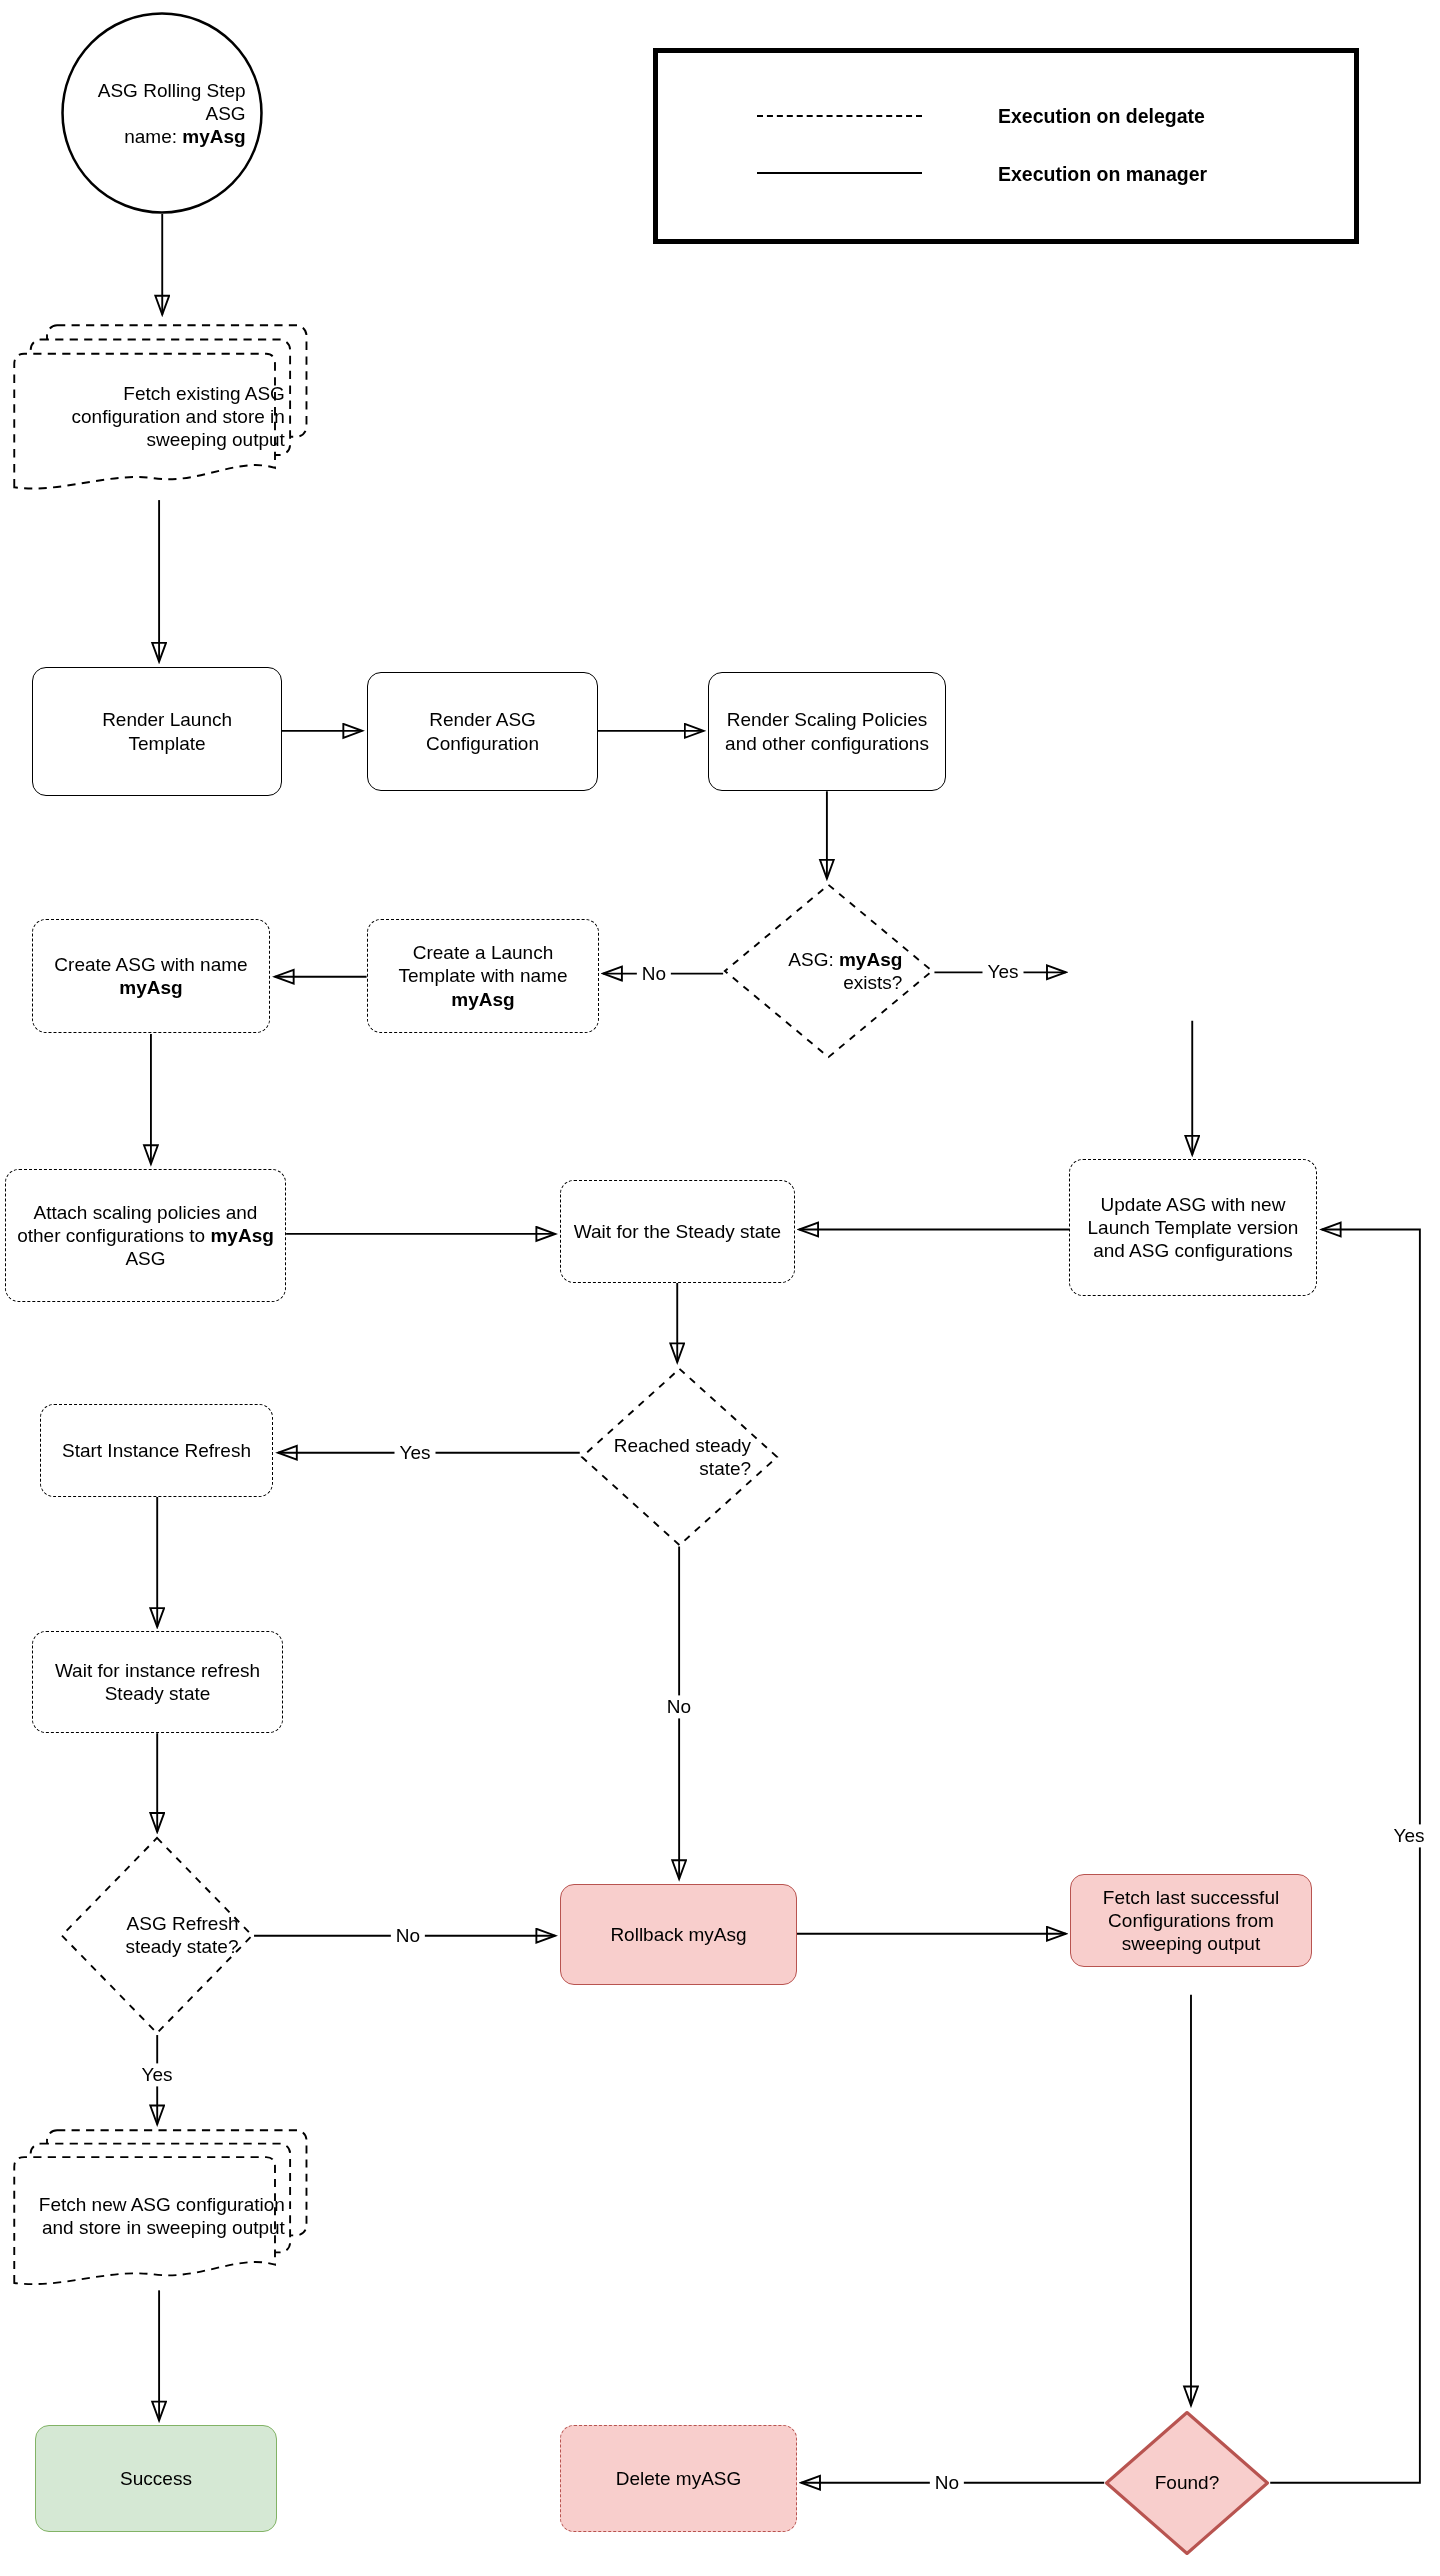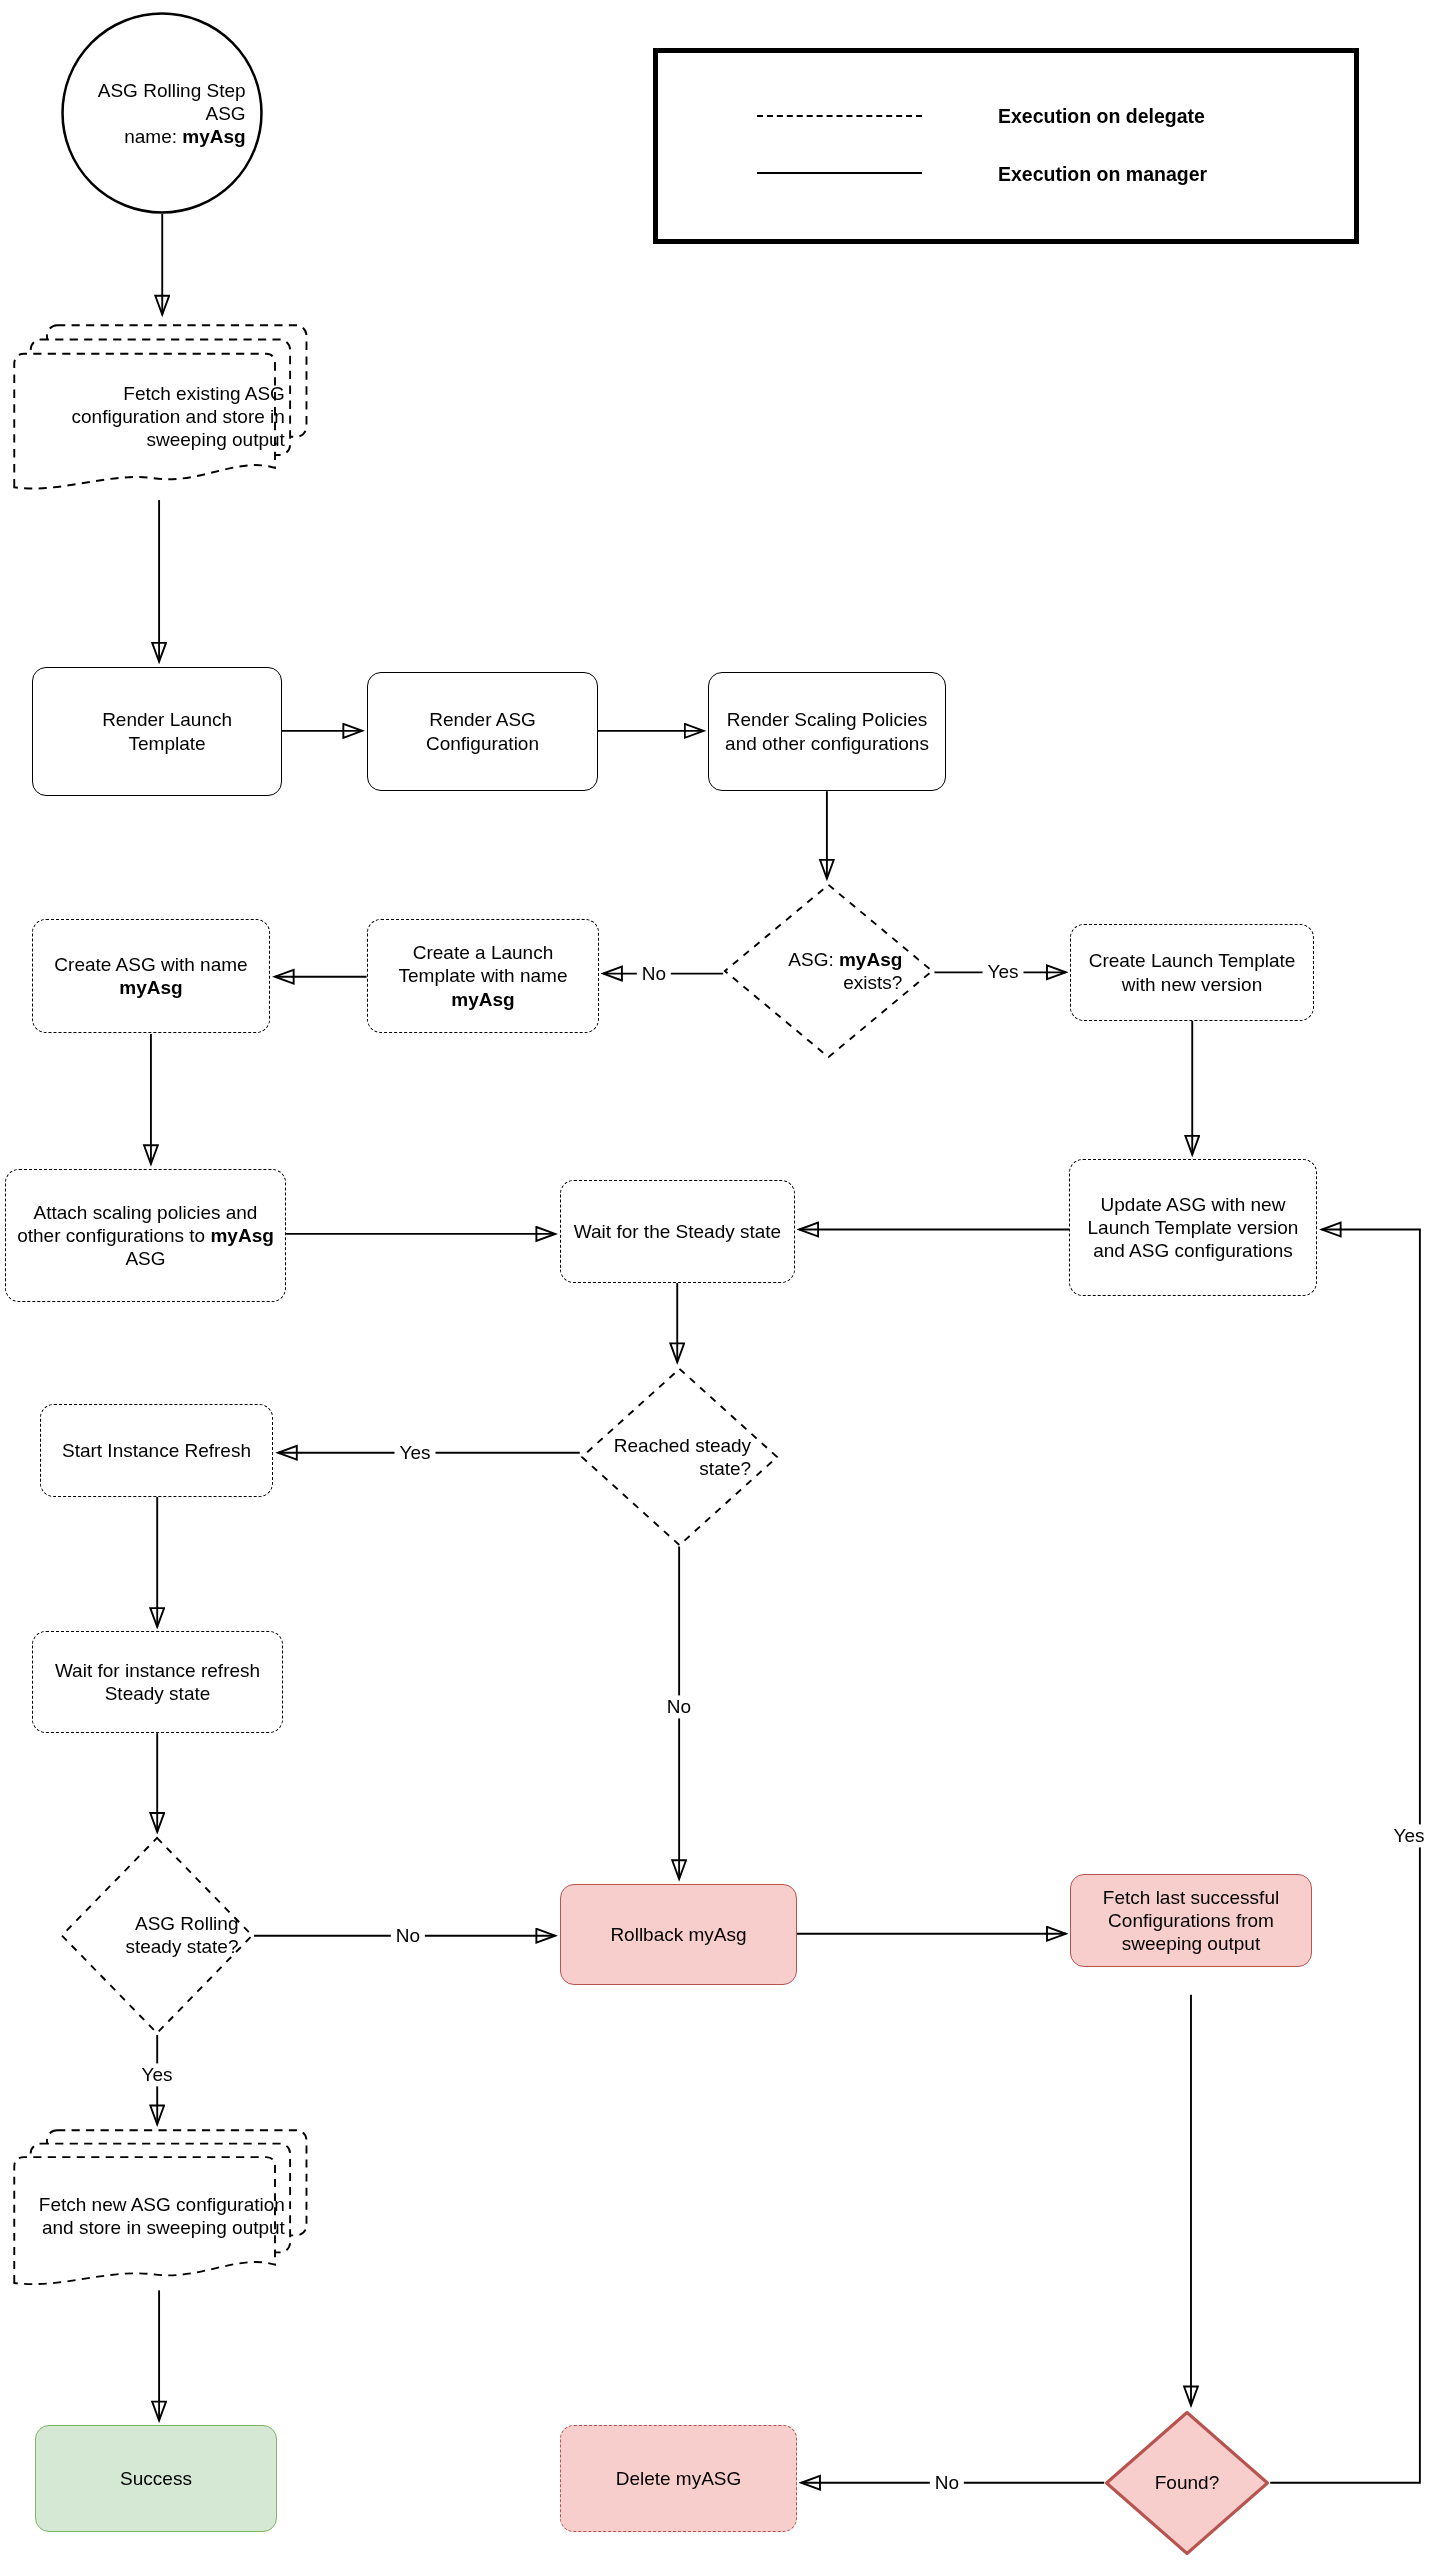--- a/index.html
+++ b/index.html
@@ -111,23 +111,20 @@
 
   <div class="shape" style="left:723px;top:883px;width:211px;height:176px;">
     <svg viewBox="0 0 336 280" preserveAspectRatio="none">
       <polygon points="168,3 333,140 168,277 3,140" fill="#fff" stroke="#000" stroke-width="3" stroke-dasharray="11 11"></polygon>
     </svg>
     <div class="label" style="left:15%;width:70%;">
       <div><span>ASG: </span><b>myAsg</b><span> exists?</span></div>
     </div>
   </div>
 
-  <div class="node dashed-box rounded" style="left:1070px;top:924px;width:244px;height:97px;">
-    <span>Create Launch Template with new version</span>
-  </div>
   <div class="node dashed-box rounded" style="left:367px;top:919px;width:232px;height:114px;">
     <div><span>Create a Launch Template with name </span><b>myAsg</b><span></span></div>
   </div>
   <div class="node dashed-box rounded" style="left:32px;top:919px;width:238px;height:114px;">
     <div><span>Create ASG with name </span><b>myAsg</b><span></span></div>
   </div>
 
   <div class="node dashed-box rounded" style="left:5px;top:1169px;width:281px;height:133px;">
     <div><span>Attach scaling policies and other configurations to </span><b>myAsg</b><span> ASG</span></div>
   </div>
@@ -150,21 +147,21 @@
   </div>
 
   <div class="node dashed-box rounded" style="left:32px;top:1631px;width:251px;height:102px;">
     <span>Wait for instance refresh Steady state</span>
   </div>
 
   <div class="shape" style="left:60px;top:1836px;width:194px;height:199px;">
     <svg viewBox="0 0 308 316" preserveAspectRatio="none">
       <polygon points="154,3 305,158 154,313 3,158" fill="#fff" stroke="#000" stroke-width="3" stroke-dasharray="11 11"></polygon>
     </svg>
-    <div class="label" style="left:8%;width:84%;">ASG Rolling steady state?</div>
+    <div class="label" style="left:8%;width:84%;">ASG Refresh steady state?</div>
   </div>
 
   <div class="node danger-solid rounded" style="left:560px;top:1884px;width:237px;height:101px;">
     <span>Rollback myAsg</span>
   </div>
   <div class="node danger-solid rounded" style="left:1070px;top:1874px;width:242px;height:93px;">
     <span>Fetch last successful Configurations from sweeping output</span>
   </div>
 
   <div class="shape mdoc" style="left:12.6px;top:2129px;width:296px;height:165px;">

